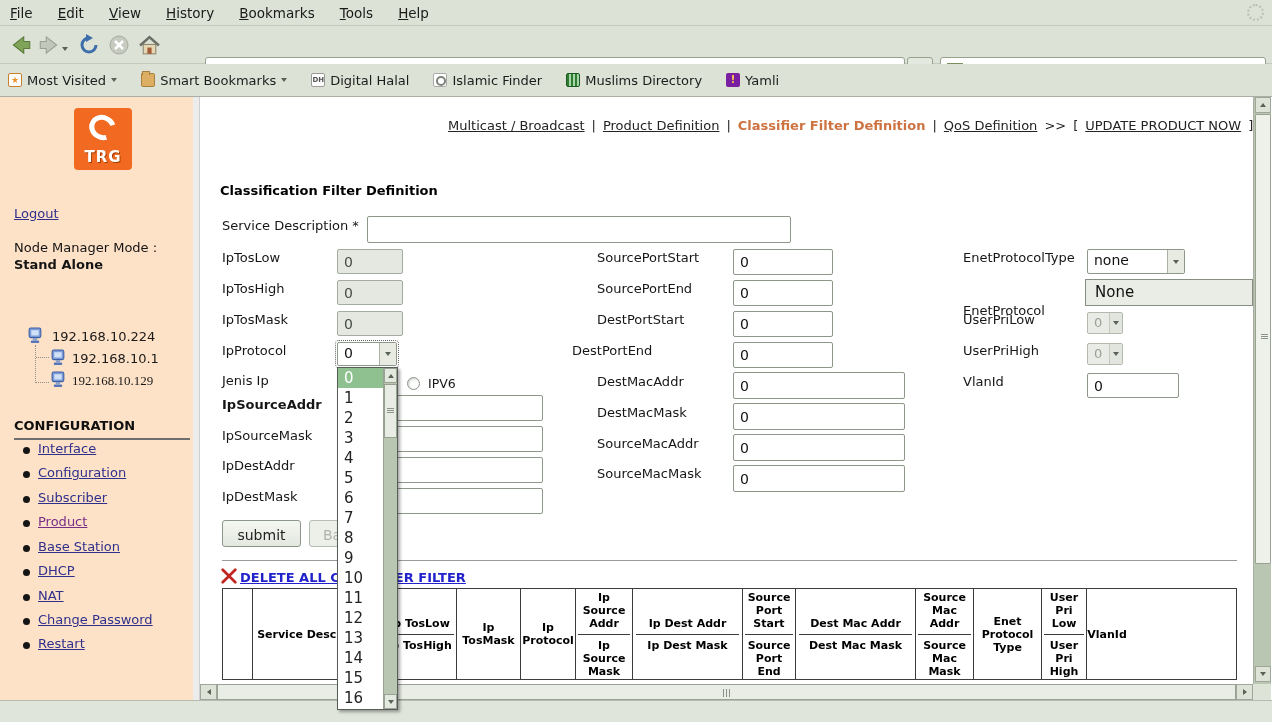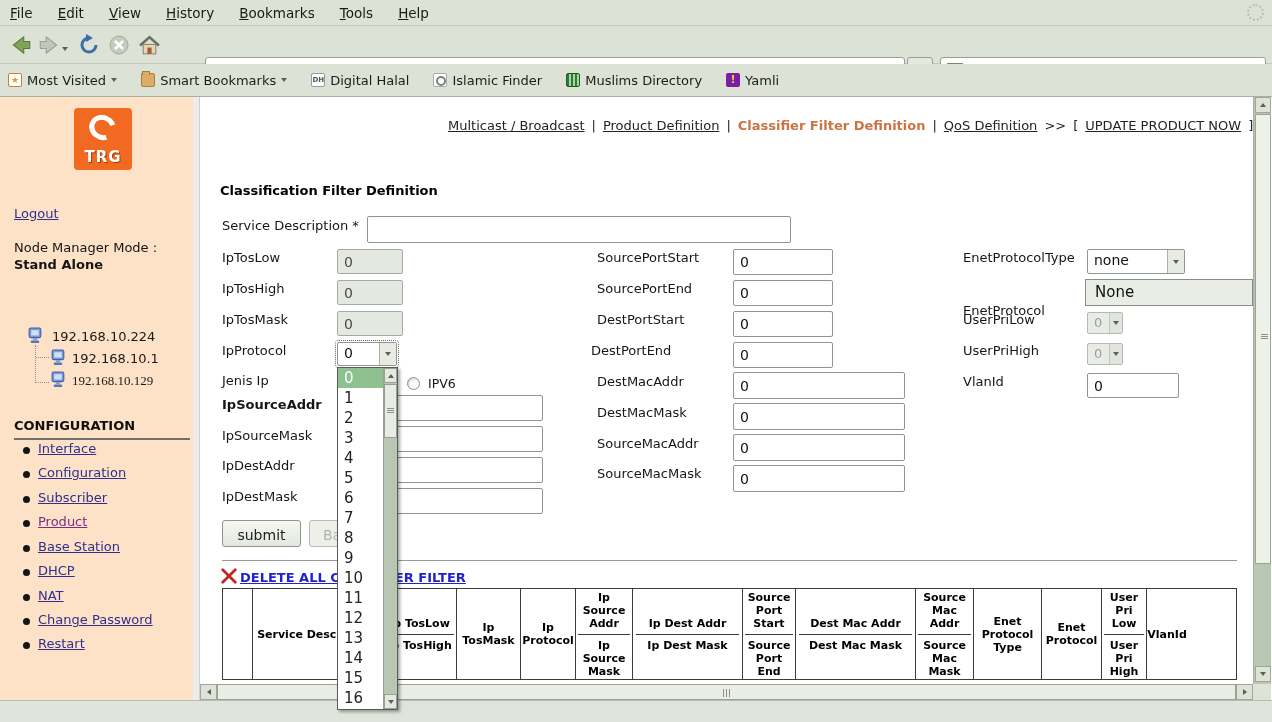--- a/index.html
+++ b/index.html
@@ -319,21 +319,21 @@
 
   <button class="pbtn" style="left:222px; top:520px; width:79px;">submit</button>
   <button class="pbtn dis" style="left:309px; top:520px; width:62px;">Back</button>
 
   <span class="flabel" style="left:597px; top:250px;">SourcePortStart</span>
   <input class="tinput" style="left: 733px; top: 249px; width: 100px; height: 26px;" value="0">
   <span class="flabel" style="left:597px; top:281px;">SourcePortEnd</span>
   <input class="tinput" style="left: 733px; top: 280px; width: 100px; height: 26px;" value="0">
   <span class="flabel" style="left:597px; top:312px;">DestPortStart</span>
   <input class="tinput" style="left: 733px; top: 311px; width: 100px; height: 26px;" value="0">
-  <span class="flabel" style="left:591px; top:343px;text-align:center;">DestPortEnd</span>
+  <span class="flabel" style="left:572px; top:343px;text-align:center;">DestPortEnd</span>
   <input class="tinput" style="left: 733px; top: 342px; width: 100px; height: 26px;" value="0">
   <span class="flabel" style="left:597px; top:374px;">DestMacAddr</span>
   <input class="tinput" style="left: 733px; top: 372px; width: 172px; height: 27px;" value="0">
   <span class="flabel" style="left:597px; top:405px;">DestMacMask</span>
   <input class="tinput" style="left: 733px; top: 403px; width: 172px; height: 27px;" value="0">
   <span class="flabel" style="left:597px; top:436px;">SourceMacAddr</span>
   <input class="tinput" style="left: 733px; top: 434px; width: 172px; height: 27px;" value="0">
   <span class="flabel" style="left:597px; top:466px;">SourceMacMask</span>
   <input class="tinput" style="left: 733px; top: 465px; width: 172px; height: 27px;" value="0">
 
@@ -401,23 +401,20 @@
     <div class="fcol" style="width:120px;">
       <span class="stack-top">Dest Mac Addr</span>
         <span>Dest Mac Mask</span>
     </div>
     <div class="fcol" style="width:58px;">
       <span class="stack-top">Source Mac Addr</span>
         <span>Source Mac Mask</span>
     </div>
     <div class="fcol" style="width:68px;">
         <span>Enet Protocol Type</span>
-      </div>
-    <div class="fcol" style="width:60px;">
-        <span>Enet Protocol</span>
       </div>
     <div class="fcol" style="width:45px;">
       <span class="stack-top">User Pri Low</span>
         <span>User Pri High</span>
     </div>
     <div class="fcol" style="width:40px;">
         <span>VlanId</span>
       </div>
   </div>
 

